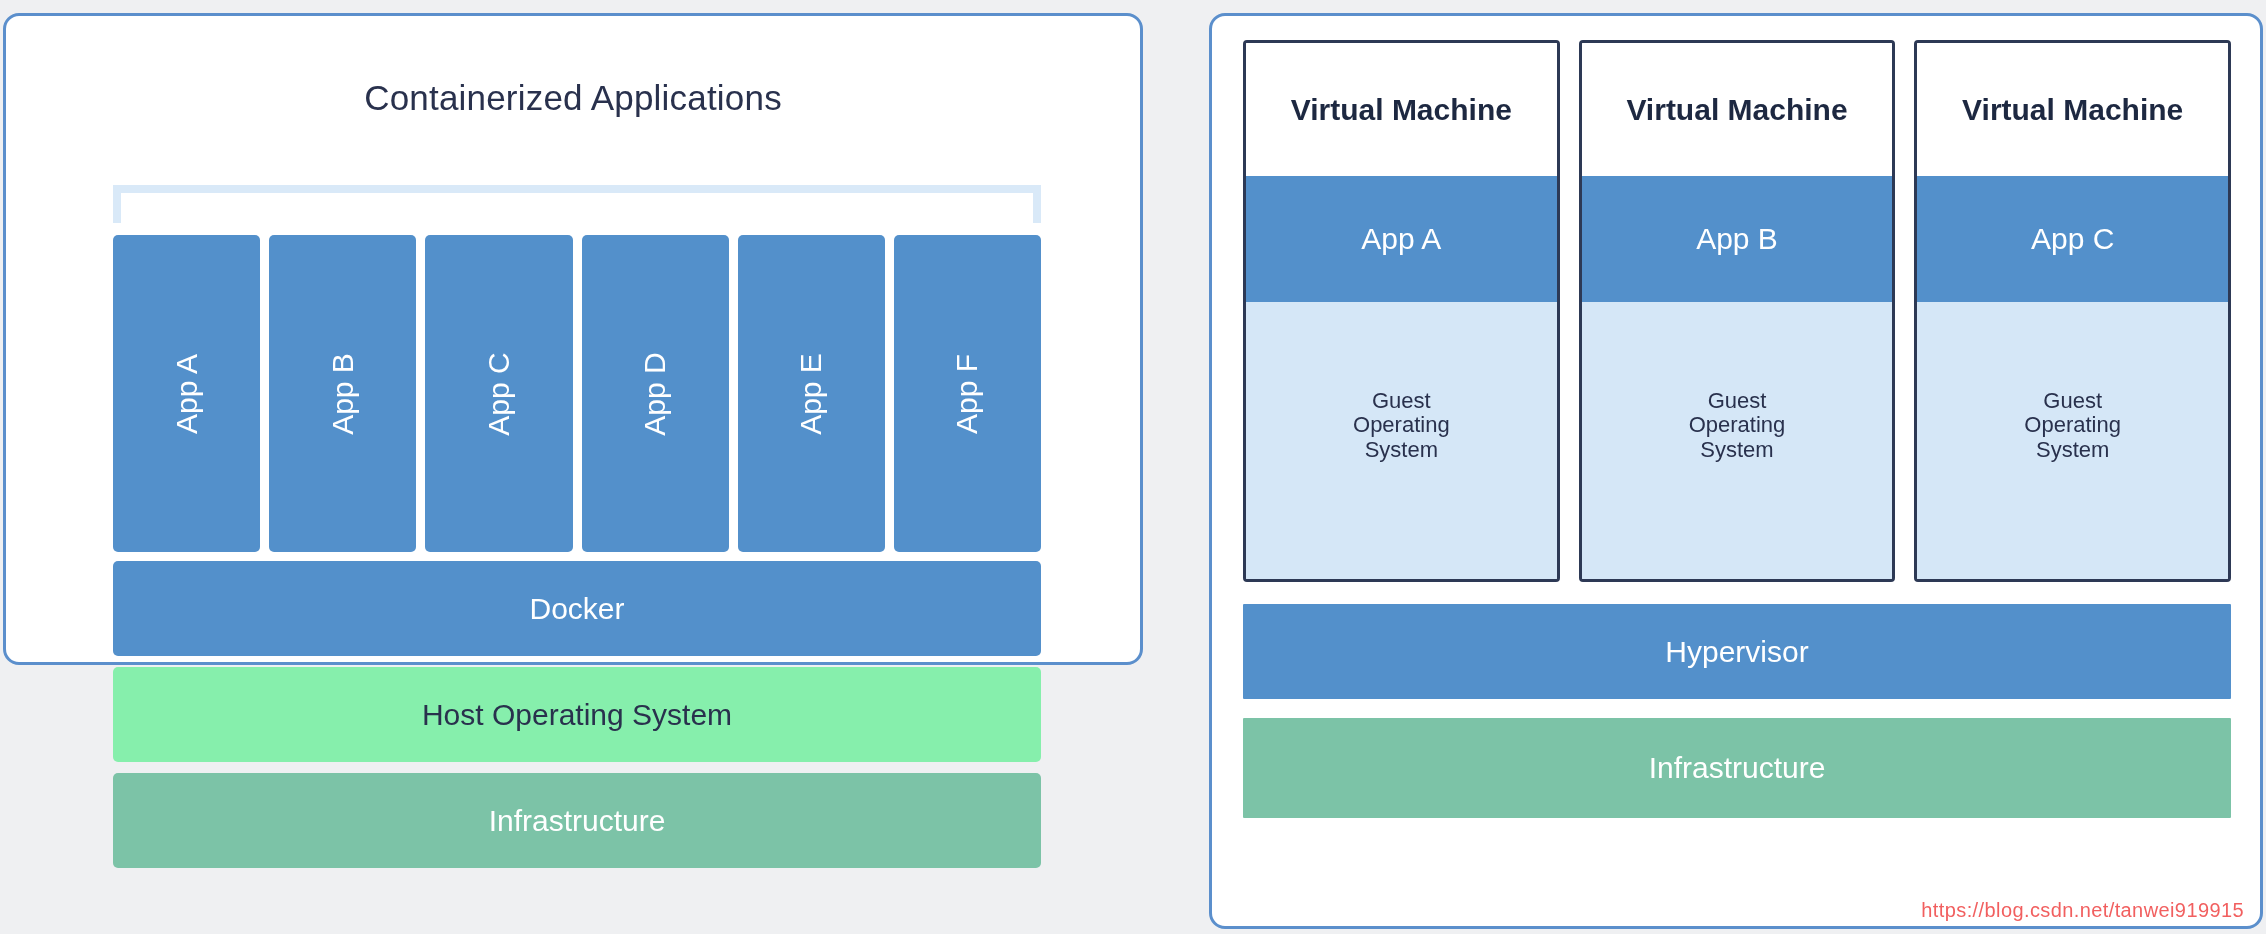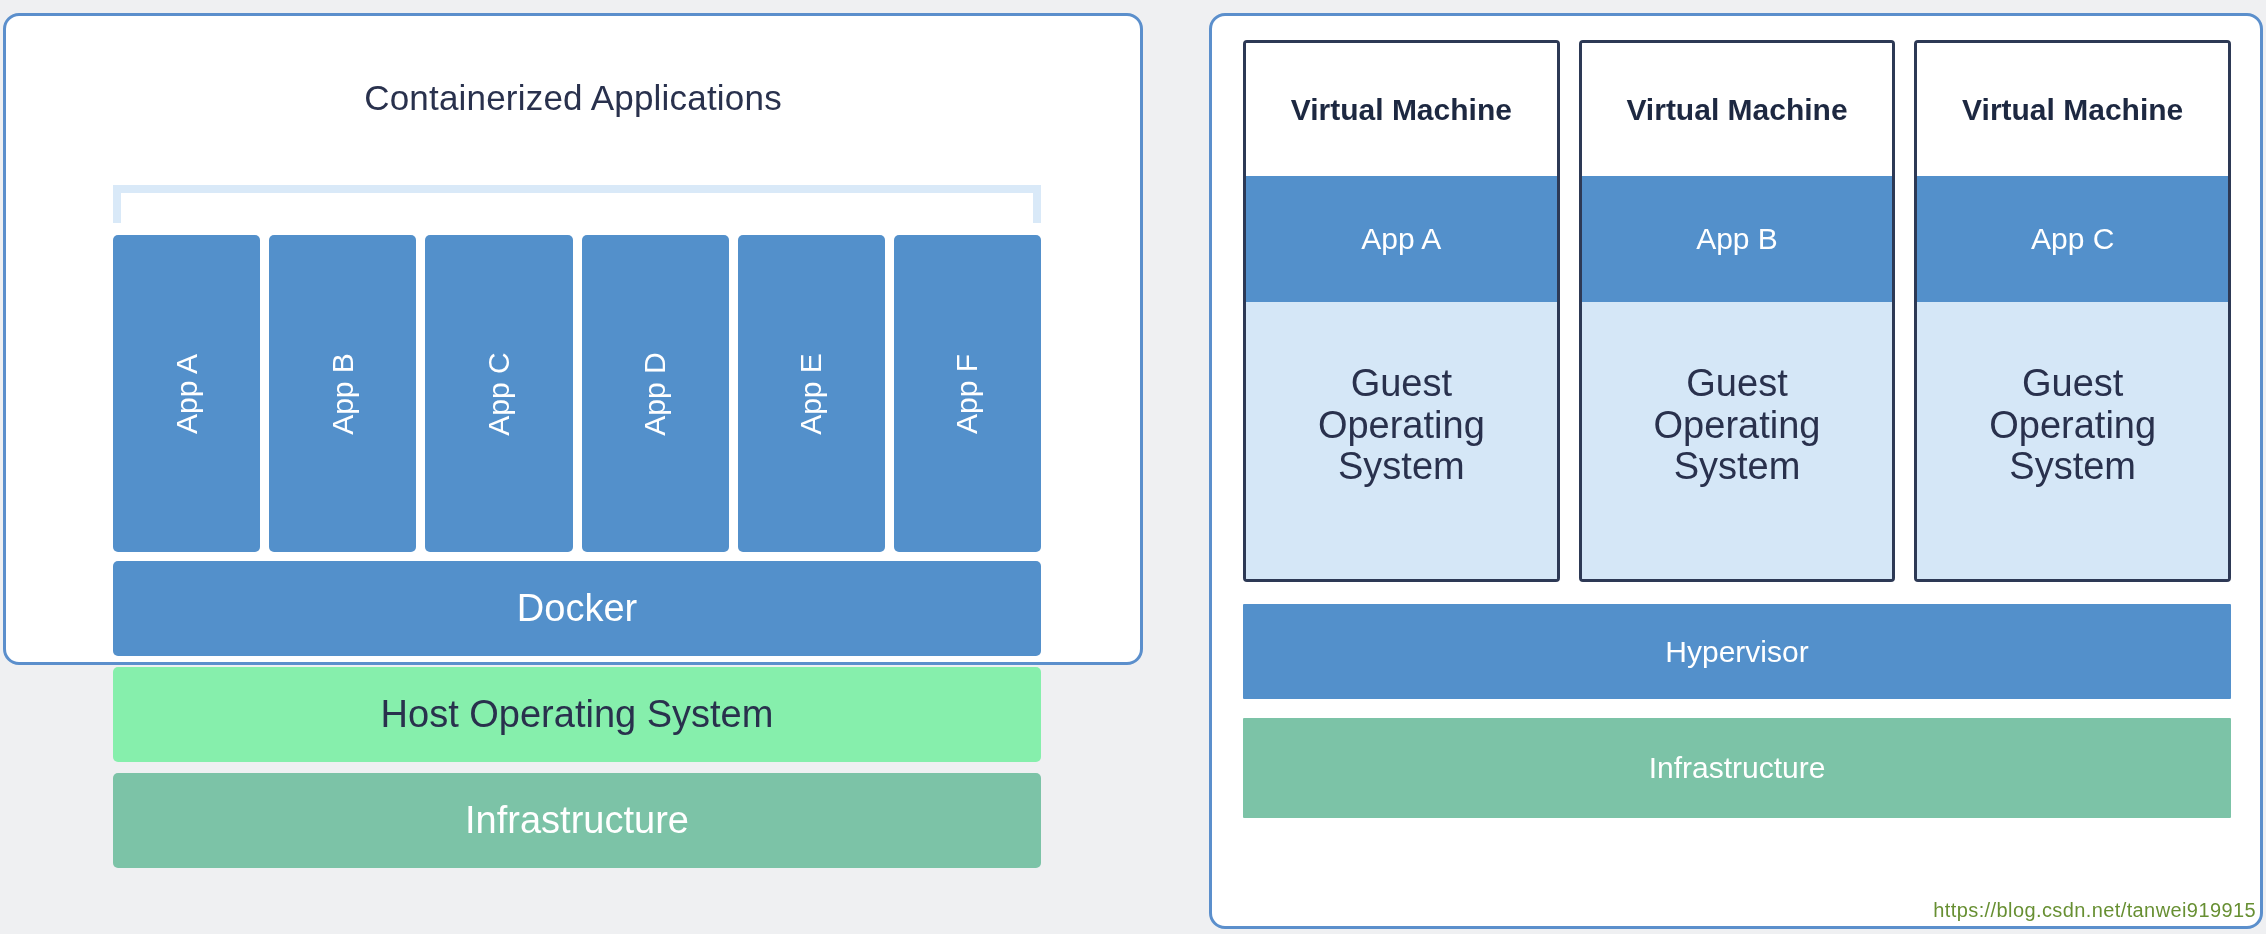--- a/index.html
+++ b/index.html
@@ -94,21 +94,21 @@
   }
 
   .layer-bar {
     position: absolute;
     left: 107px;
     width: 928px;
     border-radius: 5px;
     display: flex;
     align-items: center;
     justify-content: center;
-    font-size: 38px;
+    font-size: 30px;
     box-sizing: border-box;
   }
   #docker-bar {
     top: 545px;
     height: 95px;
     background: #5390cb;
     color: #ffffff;
   }
   #host-os-bar {
     top: 651px;
@@ -161,21 +161,21 @@
     font-size: 30px;
     color: #ffffff;
     background: #5390cb;
   }
   .vm-guest {
     flex: 1 1 auto;
     display: flex;
     align-items: center;
     justify-content: center;
     text-align: center;
-    font-size: 38px;
+    font-size: 22px;
     line-height: 1.1;
     color: #29314d;
     background: #d5e7f7;
     padding-bottom: 30px;
   }
   .vm-guest span { display: block; }
 
   .right-bar {
     position: absolute;
     left: 31px;
@@ -195,24 +195,24 @@
   }
   #right-infrastructure-bar {
     top: 702px;
     height: 100px;
     background: #7cc3a7;
     color: #ffffff;
   }
 
   #watermark {
     position: absolute;
-    right: 4px;
+    right: 16px;
     bottom: 4px;
     font-size: 20px;
-    color: #4d7c0f;
+    color: #ef4444;
     opacity: 0.85;
     white-space: nowrap;
     letter-spacing: 0.4px;
     margin-top: 27px;
   }
 </style>
 </head>
 <body>
 
 <div id="stage">

